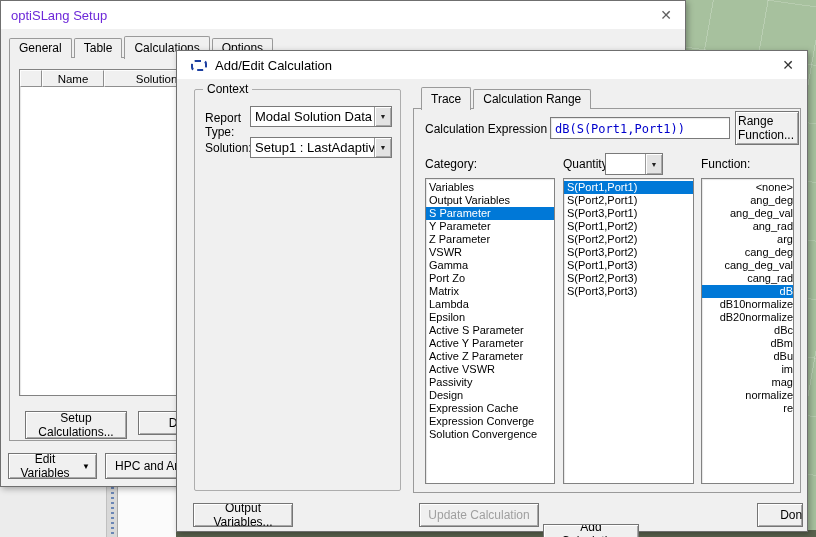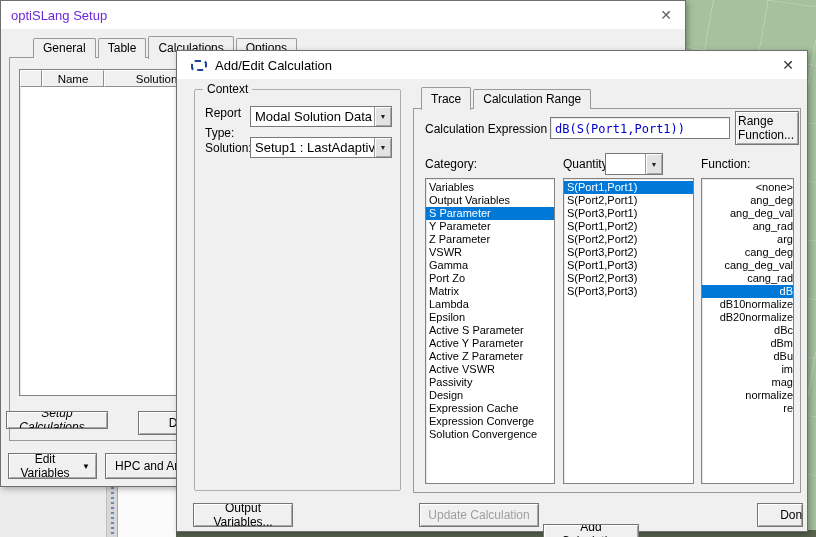--- a/index.html
+++ b/index.html
@@ -94,59 +94,59 @@
       <div class="dots"></div>
     </div>
 </div>
 
 <div class="dlg" style="left:0; top:0; width:686px; height:487px;">
   <div class="titlebar">
     <span class="title-text title-gray">optiSLang Setup</span>
     <span class="close-x">✕</span>
   </div>
 
-  <div class="tabs" style="left:8px; top:34px; height:23px;margin-left:24px;">
+  <div class="tabs" style="left:8px; top:34px; height:23px;">
     <div class="tab">General</div>
     <div class="tab">Table</div>
     <div class="tab active">Calculations</div>
     <div class="tab">Options</div>
   </div>
   <div class="tabpage" style="left:8px; top:56px; width:670px; height:384px;"></div>
 
   <div class="table-area" style="left:18px; top:68px; width:644px; height:327px; z-index:3;">
     <div class="thead">
       <div class="th" style="width:22px"></div>
       <div class="th" style="width:62px">Name</div>
       <div class="th" style="width:105px">Solution</div>
       <div class="th" style="flex:1"></div>
     </div>
   </div>
 
-  <button class="btn" style="left:5px; top:410px; width:102px; height:18px; z-index:3;font-style:italic;">Setup Calculations...</button>
+  <button class="btn" style="left:24px; top:410px; width:102px; height:28px; z-index:3;">Setup Calculations...</button>
   <button class="btn" style="left:137px; top:410px; width:70px; height:24px; z-index:3;">D</button>
 
   <button class="btn" style="left:7px; top:452px; width:89px; height:26px;">
     <span>Edit Variables</span>
     <span class="arrow-glyph">▼</span>
   </button>
   <button class="btn" style="left:104px; top:452px; width:118px; height:26px; justify-content:flex-start; padding-left:9px;">
     <span style="white-space:nowrap;">HPC and Anal</span>
   </button>
 </div>
 
 <div class="dlg" style="left:176px; top:50px; width:632px; height:482px; z-index:10;">
   <div class="titlebar" style="padding-left:14px;">
     <span class="dlg-icon"></span>
     <span class="title-text">Add/Edit Calculation</span>
     <span class="close-x" style="color:#333;">✕</span>
   </div>
 
   <div class="groupbox" style="left:17px; top:38px; width:207px; height:402px;">
     <span class="gb-label">Context</span>
-    <div class="lbl" style="left:10px; top:13px; width:48px; white-space:normal; line-height:20px;">Report Type:</div>
+    <div class="lbl" style="left:10px; top:21px; width:48px; white-space:normal; line-height:14px;">Report Type:</div>
     <div class="combo" style="left:55px; top:16px; width:142px; height:21px;">
       <span class="val">Modal Solution Data</span>
       <span class="arrow-btn">▼</span>
     </div>
     <div class="lbl" style="left:10px; top:51px;">Solution:</div>
     <div class="combo" style="left:55px; top:47px; width:142px; height:21px;">
       <span class="val">Setup1 : LastAdaptive</span>
       <span class="arrow-btn">▼</span>
     </div>
   </div>

